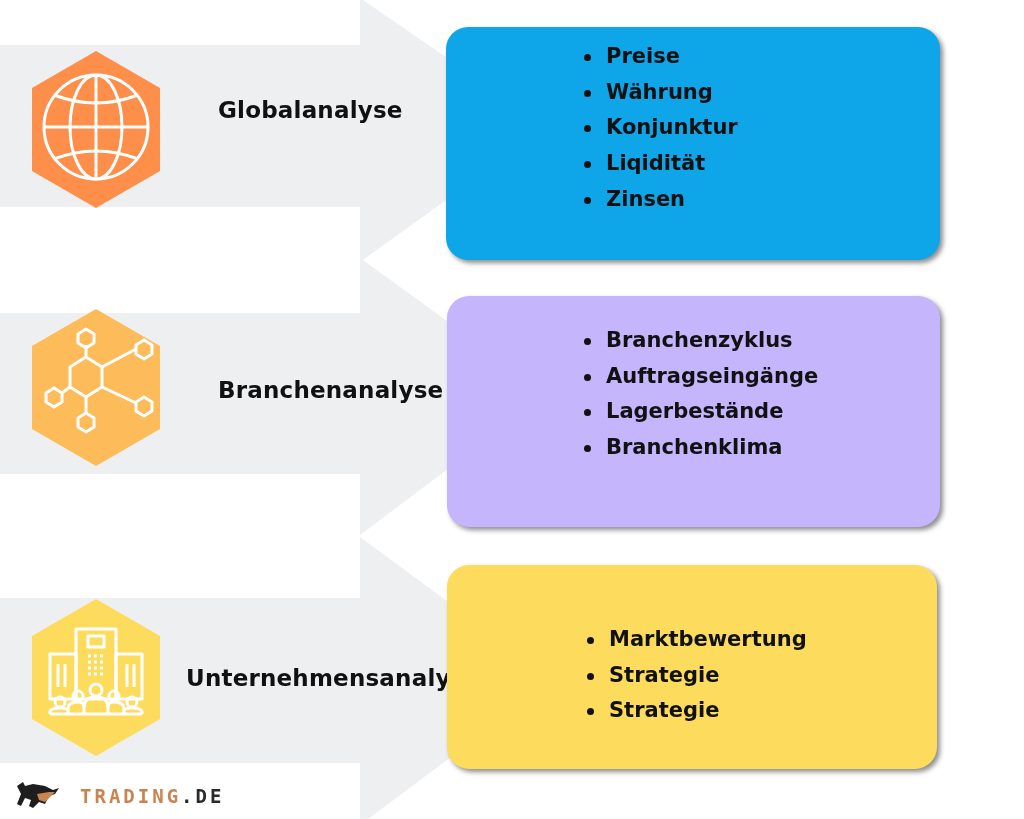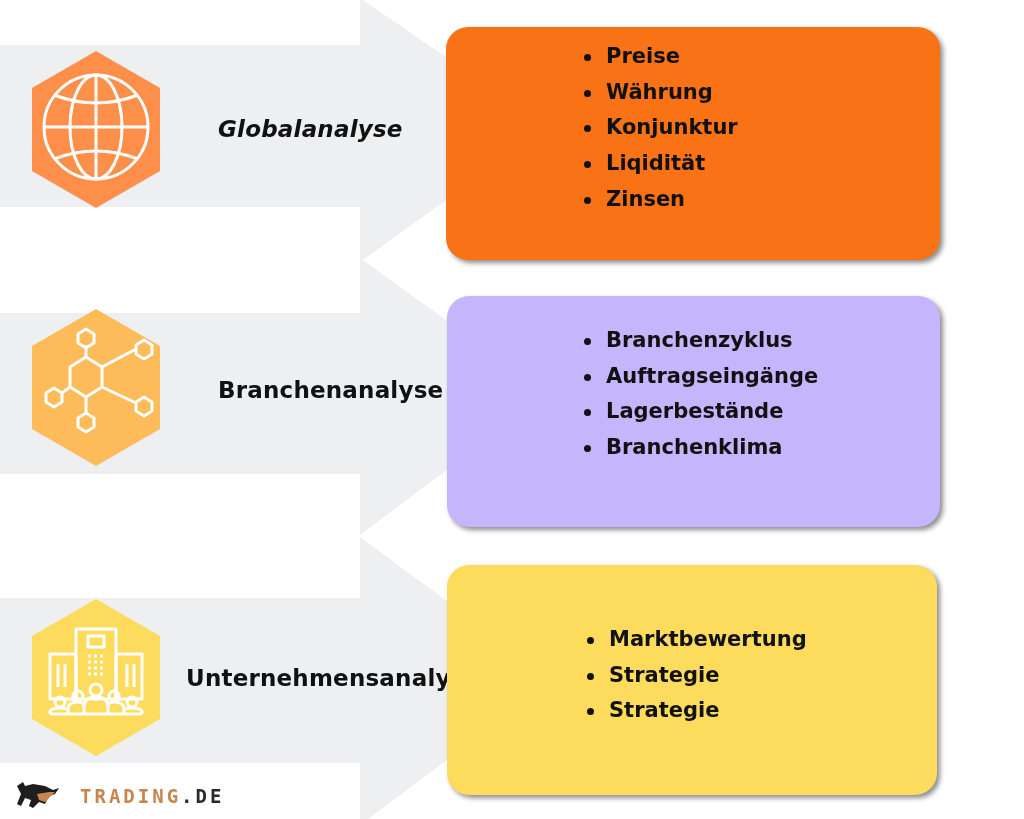--- a/index.html
+++ b/index.html
@@ -33,23 +33,23 @@
     <g fill="none" stroke="#fff" stroke-width="3">
       <circle cx="64" cy="76" r="52"></circle>
       <ellipse cx="64" cy="76" rx="26" ry="52"></ellipse>
       <line x1="64" y1="24" x2="64" y2="128"></line>
       <line x1="12" y1="76" x2="116" y2="76"></line>
       <path d="M22,44 Q64,60 106,44"></path>
       <path d="M22,108 Q64,92 106,108"></path>
     </g>
   </svg>
 </div>
-<div class="label" style="left:218px;top:116px;font-style:italic;">Globalanalyse</div>
+<div class="label" style="left:218px;top:97px;">Globalanalyse</div>
 
-<div class="box" style="left:446px;top:27px;width:494px;height:233px;background:#f97316;">
+<div class="box" style="left:446px;top:27px;width:494px;height:233px;background:#0ea5e9;">
   <ul style="left:138px;top:12px;">
     <li>Preise</li>
     <li>Währung</li>
     <li>Konjunktur</li>
     <li>Liqidität</li>
     <li>Zinsen</li>
   </ul>
 </div>
 
 <div class="hex" style="left:32px;top:309px;">
@@ -108,21 +108,21 @@
       <path d="M36,115 L36,110 Q36,103 46,103 Q52,103 52,108"></path>
       <path d="M92,115 L92,110 Q92,103 82,103 Q76,103 76,108"></path>
       <path d="M18,115 L18,113 Q18,109 28,109 Q36,109 36,112"></path>
       <path d="M110,115 L110,113 Q110,109 100,109 Q92,109 92,112"></path>
       <line x1="18" y1="115" x2="110" y2="115"></line>
     </g>
   </svg>
 </div>
 <div class="label" style="left:186px;top:665px;">Unternehmensanalyse</div>
 
-<div class="box" style="left:447px;top:565px;width:490px;height:230px;background:#fddb5c;">
+<div class="box" style="left:447px;top:565px;width:490px;height:204px;background:#fddb5c;">
   <ul style="left:140px;top:57px;">
     <li>Marktbewertung</li>
     <li>Strategie</li>
     <li>Strategie</li>
   </ul>
 </div>
 
 <div class="logo">
   <svg width="46" height="32" viewBox="0 0 46 32">
     <path d="M2,6 L8,2 L10,6 L18,4 L30,6 L38,10 L44,8 L40,14 L34,16 L30,24 L24,22 L18,28 L14,26 L16,20 L10,18 L6,26 L2,24 L6,14 Z" fill="#1e1e1e"></path>

